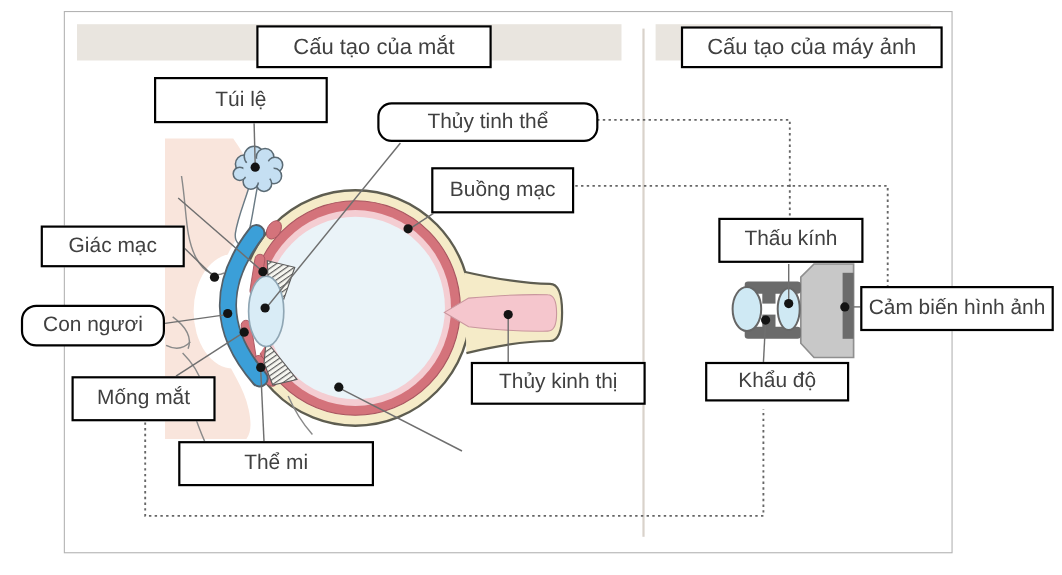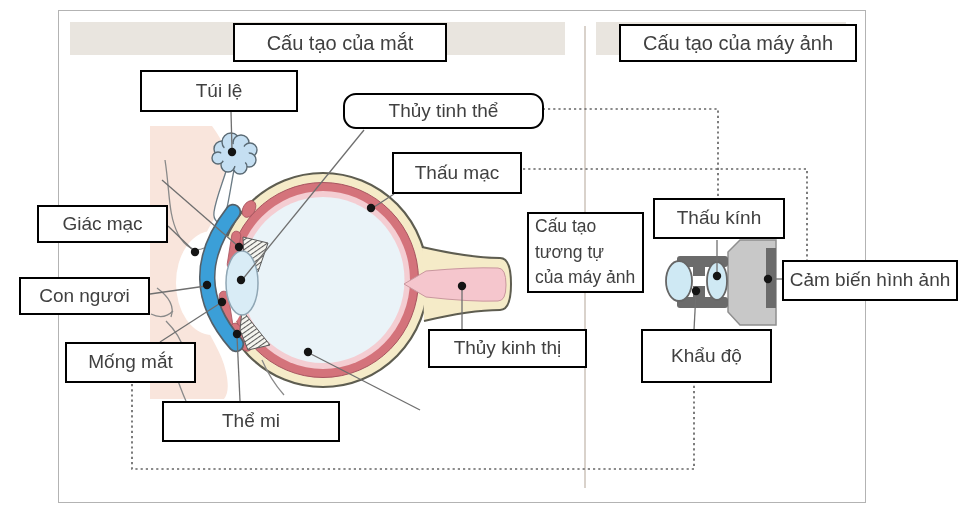--- a/index.html
+++ b/index.html
@@ -22,30 +22,30 @@
   .lbl.title{font-size:20px;}
   .lbl.multiline{white-space:normal;justify-content:flex-start;text-align:left;
     padding:2px 6px;font-size:17.5px;line-height:1.45;}
   
   #box-title-eye      {left:233px;top:23px; width:214px;height:39px;}
   #box-title-camera   {left:604px;top:24px; width:238px;height:38px;margin-left:15px;}
   #box-tui-le         {left:127px;top:70px; width:158px;height:42px;margin-left:13px;}
   #box-thuy-tinh-the  {left:343px;top:93px; width:201px;height:36px;border-radius:13px;}
   #box-day-chang-zinn {left:19px; top:120px;width:143px;height:73px;}
   #box-giac-mac       {left:37px; top:205px;width:131px;height:38px;}
-  #box-con-nguoi      {left:19px; top:277px;width:131px;height:38px;}
+  #box-con-nguoi      {left:19px; top:277px;width:131px;height:38px;border-radius:14px;}
   #box-mong-mat       {left:65px; top:342px;width:131px;height:41px;}
   #box-the-mi         {left:162px;top:401px;width:178px;height:41px;}
   #box-buong-dich-kinh{left:352px;top:408px;width:216px;height:41px;}
   #box-than-kinh-thi  {left:428px;top:329px;width:159px;height:39px;}
   #box-vong-mac       {left:392px;top:152px;width:130px;height:42px;}
   #box-note           {left:527px;top:212px;width:117px;height:81px;}
   #box-thau-kinh      {left:653px;top:198px;width:132px;height:41px;}
   #box-cam-bien       {left:782px;top:260px;width:176px;height:41px;}
-  #box-khau-do        {left:641px;top:329px;width:131px;height:54px;}
+  #box-khau-do        {left:641px;top:329px;width:131px;height:36px;}
 </style>
 </head>
 <body>
 
 <div id="canvas">
 
   <div class="outer-frame"></div>
   <div id="banner-eye" class="banner"></div>
   <div id="banner-camera" class="banner"></div>
   <div class="divider"></div>
@@ -170,20 +170,19 @@
   <div id="box-title-eye" class="lbl title">Cấu tạo của mắt</div>
   <div id="box-title-camera" class="lbl title">Cấu tạo của máy ảnh</div>
 
   <div id="box-tui-le" class="lbl">Túi lệ</div>
   <div id="box-thuy-tinh-the" class="lbl">Thủy tinh thể</div>
   <div id="box-giac-mac" class="lbl">Giác mạc</div>
   <div id="box-con-nguoi" class="lbl">Con ngươi</div>
   <div id="box-mong-mat" class="lbl">Mống mắt</div>
   <div id="box-the-mi" class="lbl">Thể mi</div>
   <div id="box-than-kinh-thi" class="lbl">Thủy kinh thị</div>
-  <div id="box-vong-mac" class="lbl">Thấu mạc</div>
+  <div id="box-vong-mac" class="lbl">Buồng mạc</div>
 
-  <div id="box-note" class="lbl multiline">Cấu tạo tương tự của máy ảnh</div>
   <div id="box-thau-kinh" class="lbl">Thấu kính</div>
   <div id="box-cam-bien" class="lbl">Cảm biến hình ảnh</div>
   <div id="box-khau-do" class="lbl">Khẩu độ</div>
 
 </div>
 
 </body></html>

